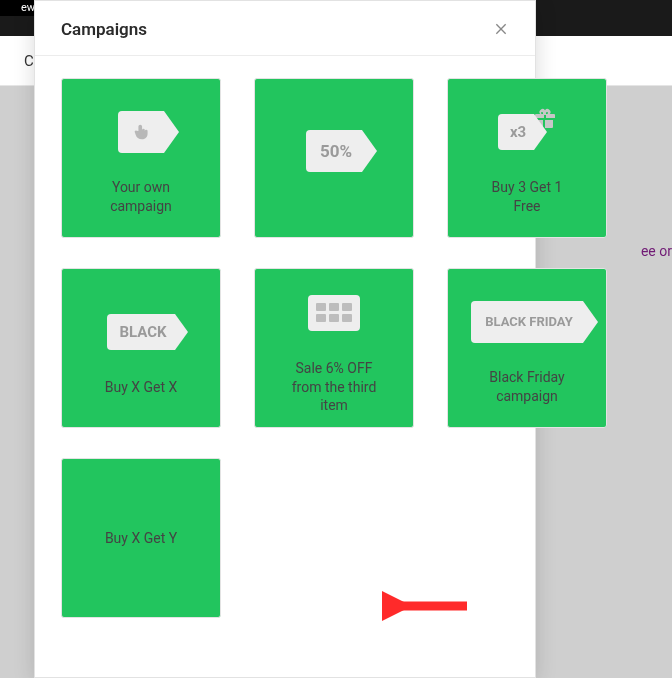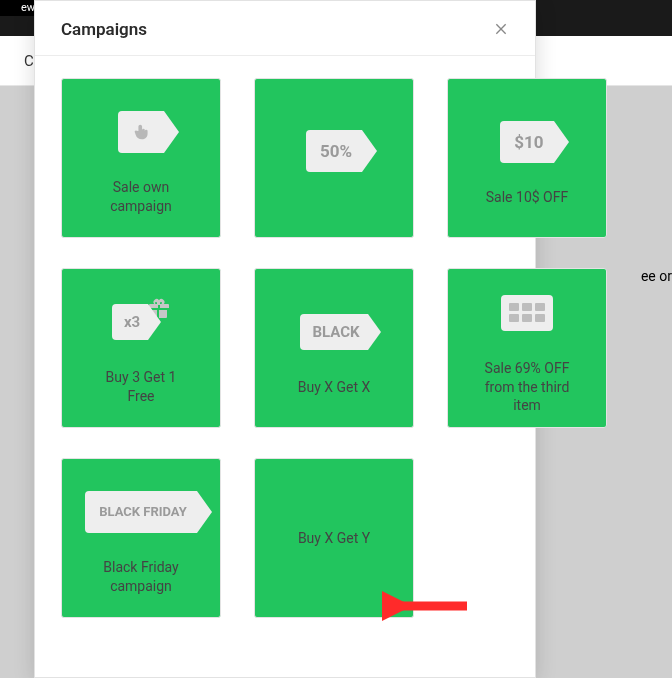--- a/index.html
+++ b/index.html
@@ -12,21 +12,21 @@
   }
   .bg-top-btn {
     position:absolute; left:0; top:0; height:16px; width:35px; background:#000; color:#fff;
     font-size:11px; line-height:16px; text-align:right; 
   }
   .bg-strip {
     position:absolute; left:0; right:0; top:36px; height:50px; background:#fff; border-bottom:1px solid #e5e5e5;
     color:#333; font-size:15px; padding-left:24px; display:flex; align-items:center;
   }
   .bg-right-text {
-    position:absolute; right:0; top:268px; color:#000000; font-size:14px;
+    position:absolute; right:0; top:243px; color:#701a75; font-size:14px;
   }
   .rgtxt { white-space:nowrap; }
   .modal {
     position: absolute;
     left: 34px; top: 0;
     width: 502px; height: 678px;
     background: #fff;
     border: 1px solid #e2e2e2;
     box-shadow: 0 4px 20px rgba(0,0,0,0.15);
     display: flex; flex-direction: column;
@@ -128,40 +128,32 @@
     <div class="grid">
 
       <div class="card">
         <div class="card-icon">
           <div class="tag">
             <svg class="hand-svg" viewBox="0 0 24 24">
                 <path d="M7 11V6a2 2 0 1 1 4 0v4a1.5 1.5 0 0 1 3 0v1a1.5 1.5 0 0 1 3 0v3c0 3-2 6-6 6s-6-2-7-5l-1-3c-.4-1.2 1-2.2 2-1.4L7 11z"></path>
               </svg>
           </div>
         </div>
-        <div class="card-label">Sale own
+        <div class="card-label">Your own
 campaign</div>
       </div>
 
       <div class="card">
         <div class="card-icon">
           <div class="tag">
               <span>50%</span>
             </div>
         </div>
       </div>
 
-      <div class="card">
-        <div class="card-icon">
-          <div class="tag">
-              <span>$10</span>
-            </div>
-        </div>
-        <div class="card-label">Sale 10$ OFF</div>
-      </div>
 
       <div class="card">
         <div class="card-icon">
           <div class="gift-wrap">
             <div class="tag sm">
                 <span>x3</span>
               </div>
             <svg class="gift-svg" viewBox="0 0 24 24">
                 <path d="M20 7h-2.2A3 3 0 0 0 13 3.2 3 3 0 0 0 8.2 7H4a1 1 0 0 0-1 1v3h9V8h2v3h9V8a1 1 0 0 0-1-1zM10 7a1 1 0 1 1 1-1v1h-1zm4-1a1 1 0 1 1 1 1h-1V6zM3 13v7a1 1 0 0 0 1 1h7v-8H3zm10 8h7a1 1 0 0 0 1-1v-7h-8v8z"></path>
               </svg>
@@ -186,21 +178,21 @@
             <div class="grid-icon-inner">
                 <span></span>
                 <span></span>
                 <span></span>
                 <span></span>
                 <span></span>
                 <span></span>
               </div>
           </div>
         </div>
-        <div class="card-label">Sale 69% OFF
+        <div class="card-label">Sale 6% OFF
 from the third
 item</div>
       </div>
 
       <div class="card">
         <div class="card-icon">
           <div class="tag bf">
               <span>BLACK
 FRIDAY</span>
             </div>

